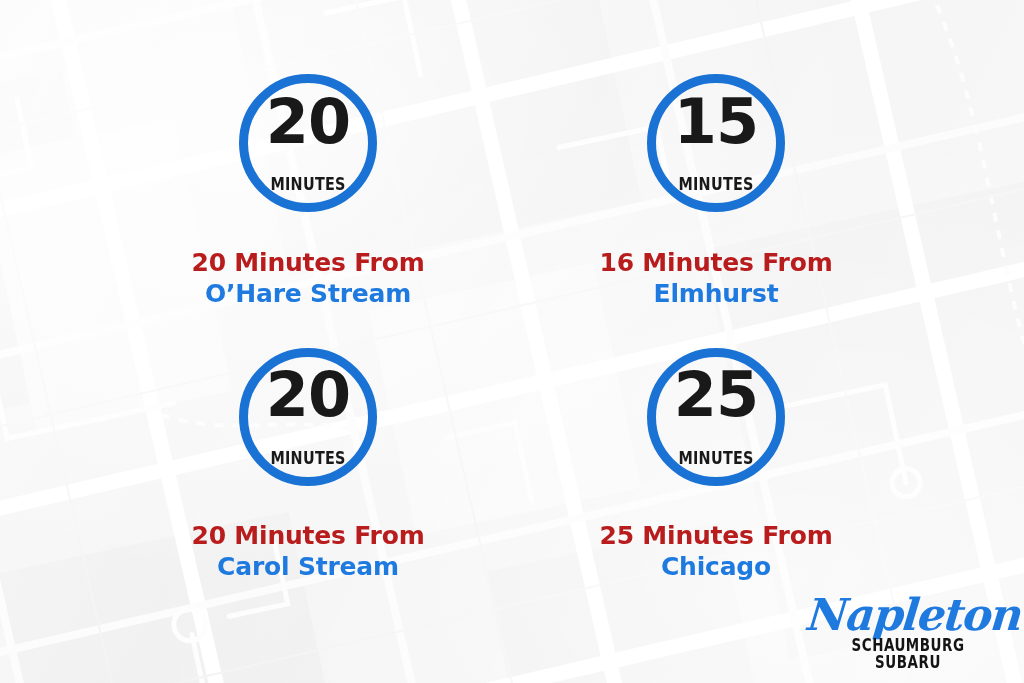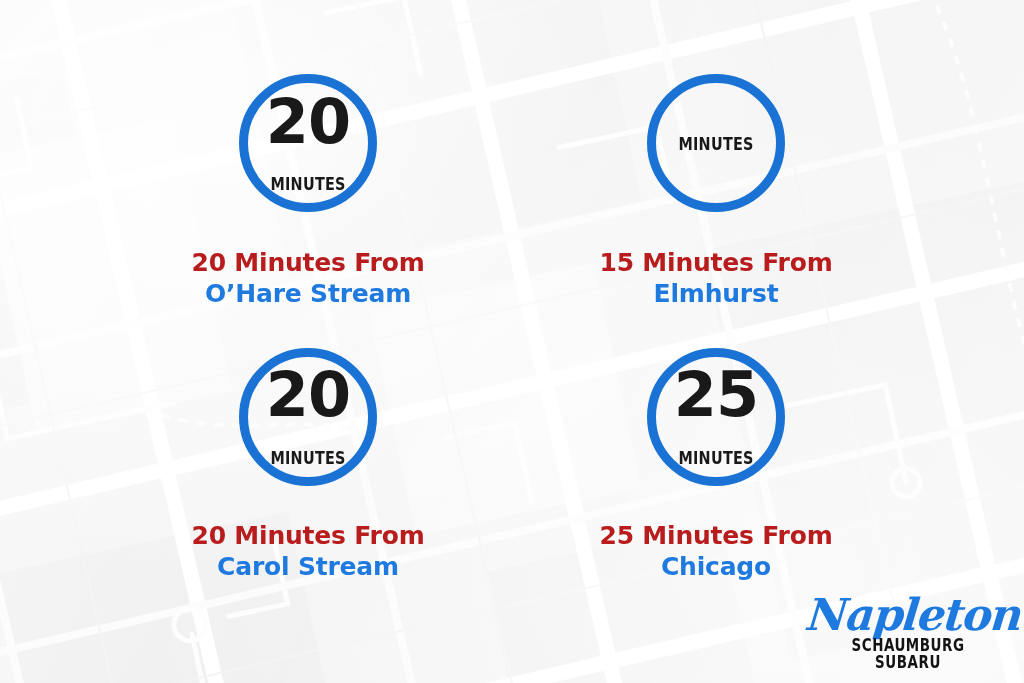--- a/index.html
+++ b/index.html
@@ -239,24 +239,25 @@
         <span class="ring-unit">MINUTES</span>
       </div>
       <div class="caption">
         <span class="caption-line1">20 Minutes From</span>
         <span class="caption-line2">O’Hare Stream</span>
       </div>
     </div>
 
     <div class="cell row1">
       <div class="ring">
-        <span class="ring-unit">MINUTES</span>
-      </div>
-      <div class="caption">
-        <span class="caption-line1">15 Minutes From</span>
+        <span class="ring-number">15</span>
+        <span class="ring-unit">MINUTES</span>
+      </div>
+      <div class="caption">
+        <span class="caption-line1">16 Minutes From</span>
         <span class="caption-line2">Elmhurst</span>
       </div>
     </div>
 
     <div class="cell row2">
       <div class="ring">
         <span class="ring-number">20</span>
         <span class="ring-unit">MINUTES</span>
       </div>
       <div class="caption">

